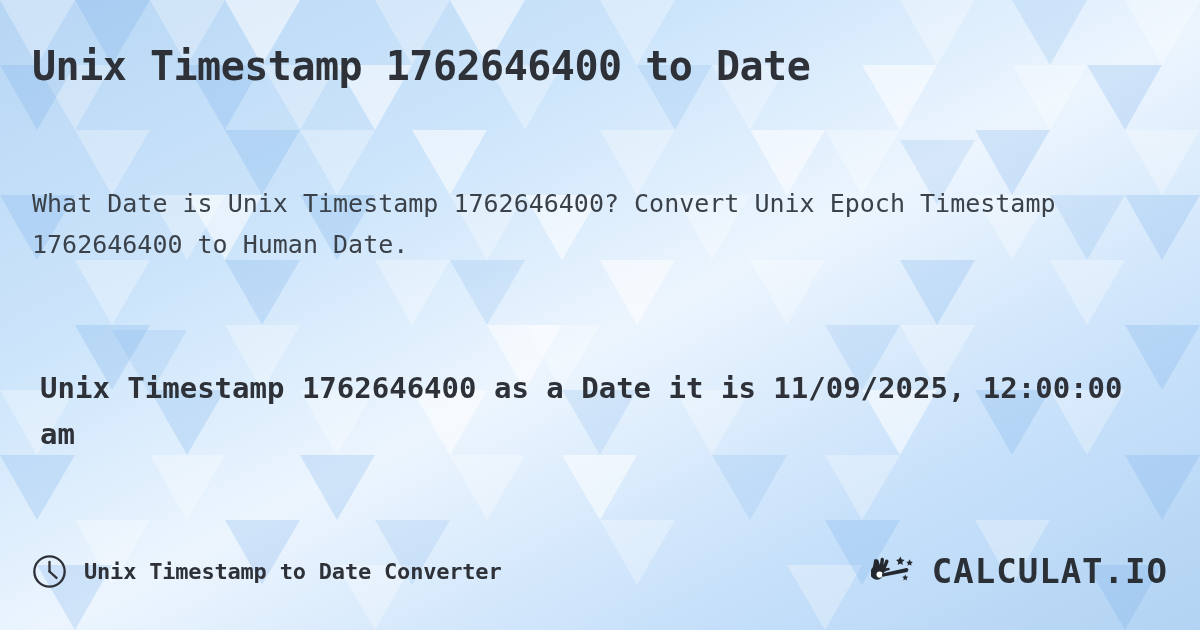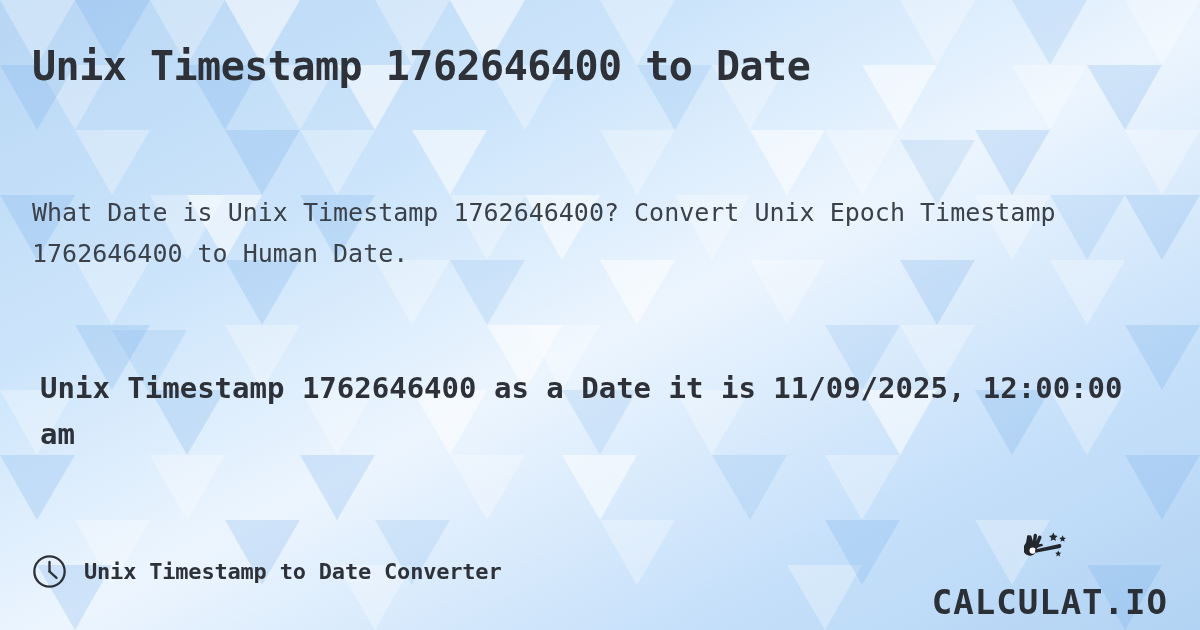--- a/index.html
+++ b/index.html
@@ -50,21 +50,21 @@
     font-weight: bold;
     line-height: 1.22;
     letter-spacing: -0.5px;
     color: #2e3238;
     white-space: nowrap;
   }
 
   .description {
     position: absolute;
     left: 32px;
-    top: 193px;
+    top: 184px;
     width: 1120px;
     margin: 0;
     font-family: "DejaVu Sans Mono", monospace;
     font-size: 25px;
     font-weight: normal;
     line-height: 1.62;
     color: #3b4149;
   }
 
   .result {
@@ -111,21 +111,20 @@
     font-weight: bold;
     color: #2e3238;
     letter-spacing: -0.2px;
     white-space: nowrap;
   }
 
   .brand {
     display: flex;
     align-items: center;
     gap: 9px;
-    flex-direction: column;
   }
 
   .brand-icon {
     width: 52px;
     height: 36px;
     flex: 0 0 52px;
     display: block;
   }
 
   .brand-name {

